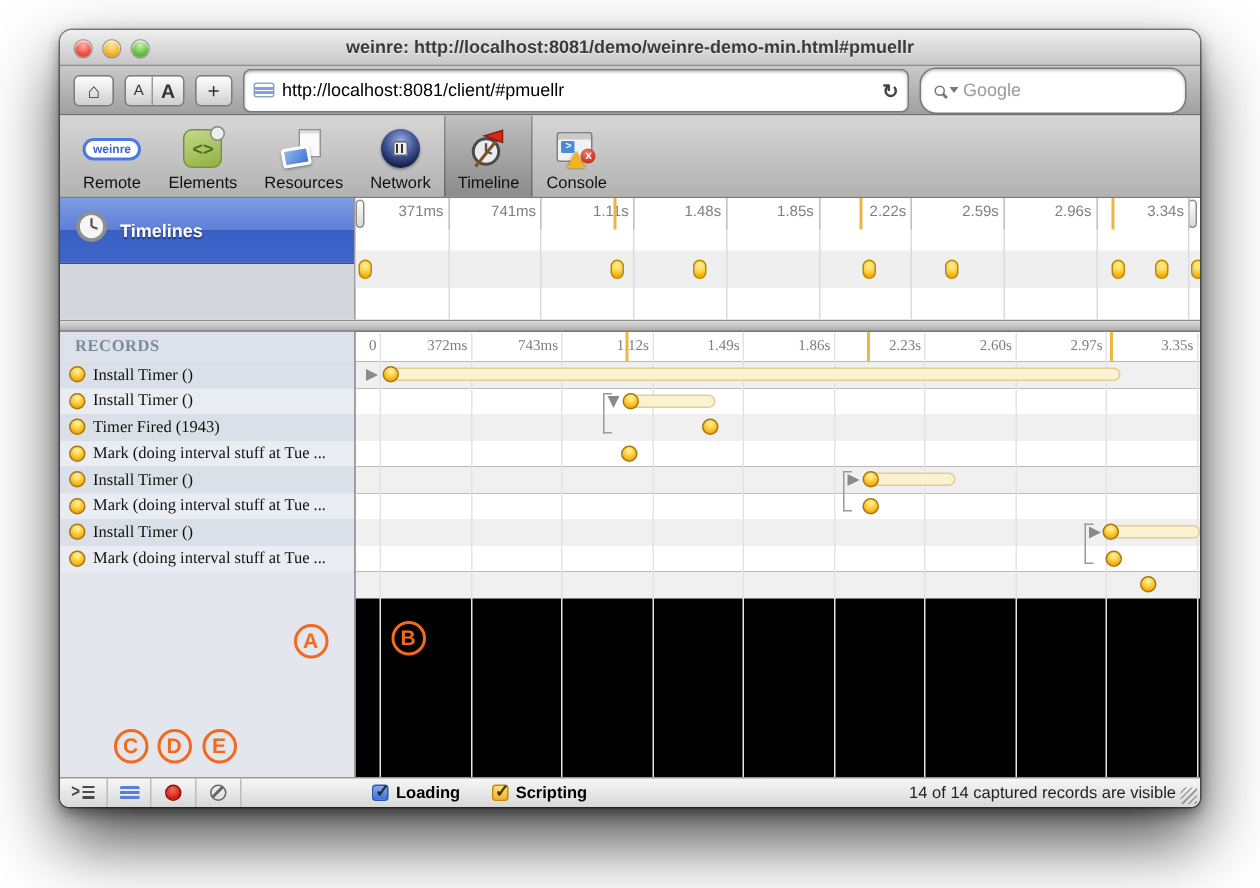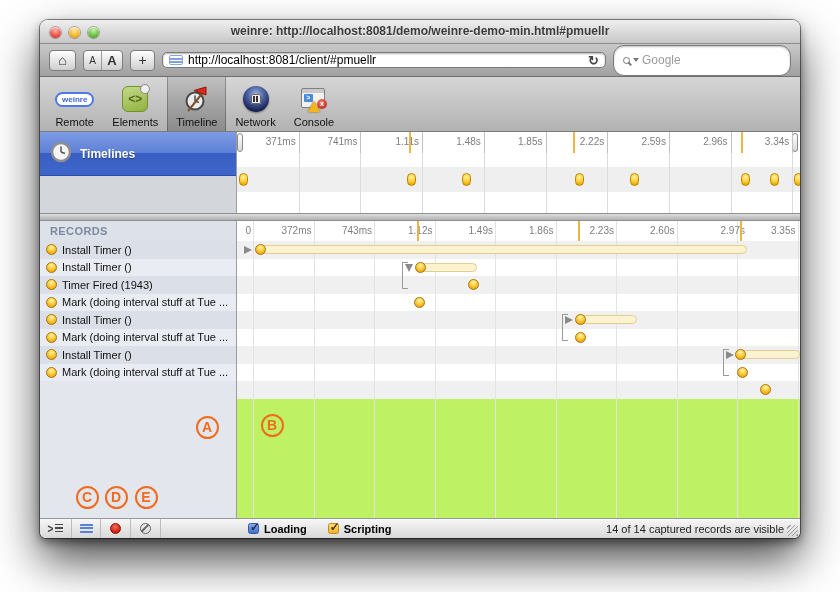--- a/index.html
+++ b/index.html
@@ -32,21 +32,21 @@
   .tb-btn { height:21px; border-radius:4px; border:1px solid #7d7d7d;
     background:linear-gradient(#fefefe,#cfcfcf); box-shadow:inset 0 1px 0 #fff;
     display:flex; align-items:center; justify-content:center; color:#333; }
   .home { width:27px; font-size:14px; }
   .seg { display:flex; height:21px; border:1px solid #7d7d7d; border-radius:4px; overflow:hidden;
     background:linear-gradient(#fefefe,#cfcfcf); box-shadow:inset 0 1px 0 #fff; }
   .seg span { display:flex; align-items:center; justify-content:center; color:#333; }
   .seg .a-sm { width:18px; font-size:10px; border-right:1px solid #9a9a9a; }
   .seg .a-lg { width:20px; font-size:13px; font-weight:bold; }
   .plus { width:25px; font-size:14px; }
-  .urlfield { flex:1; height:16px; border:1px solid #7a7a7a; border-radius:5px; background:#fff;
+  .urlfield { flex:1; height:29px; border:1px solid #7a7a7a; border-radius:5px; background:#fff;
     box-shadow:inset 0 1px 2px rgba(0,0,0,0.3); display:flex; align-items:center; padding:0 6px; gap:5px; }
   .fav { width:14px; height:10px; flex:0 0 14px; border:1px solid #8fa6c8; border-radius:2px;
     background:linear-gradient(#fff 0 2px, #7fa3e0 2px 4px, #fff 4px 5px, #7fa3e0 5px 7px, #fff 7px); }
   .urltext { flex:1; font-size:12px; color:#000; white-space:nowrap; overflow:hidden; }
   .reload { font-size:13px; color:#444; font-weight:bold; }
   .searchfield { width:178px; height:31px; border:1px solid #7a7a7a; border-radius:11px; background:#fff;
     box-shadow:inset 0 1px 2px rgba(0,0,0,0.25); display:flex; align-items:center; padding:0 9px; gap:3px; }
   .mag { width:7px; height:7px; border:1.5px solid #777; border-radius:50%; position:relative; flex:0 0 7px;}
   .mag::after { content:""; position:absolute; width:4px; height:1.5px; background:#777;
     transform:rotate(45deg); right:-3px; bottom:-2px; }
@@ -112,21 +112,21 @@
     background:radial-gradient(circle at 50% 28%, #ffef9a, #ffd84d 40%, #efaa02 85%);
     border:1px solid #bd8500; }
   .ov-grip { position:absolute; top:1px; width:6px; height:19px; border-radius:3px;
     background:linear-gradient(#ffffff,#d8d8d8); border:1px solid #8a8a8a; }
 
   
   .splitter { height:8px; flex:0 0 8px; background:linear-gradient(#dedede,#b0b0b0);
     border-top:1px solid #8f8f8f; border-bottom:1px solid #8f8f8f; }
 
   
-  .records { position:relative; flex:1 1 auto; background:#bef264; overflow:hidden; }
+  .records { position:relative; flex:1 1 auto; background:#000000; overflow:hidden;font-family:Liberation Serif, serif; }
   .rc-side { position:absolute; left:0; top:0; width:197px; height:100%; background:#e3e6ed;
     border-right:1px solid #9d9d9d; overflow:hidden; }
   .rc-head { height:20px; background:#dde2ea; display:flex; align-items:center; padding-left:10px;
     font-size:11px; font-weight:bold; color:#7c8aa0; letter-spacing:0.4px; }
   .rc-row { position:absolute; left:0; width:197px; height:17.5px; display:flex; align-items:center;
     gap:5px; padding-left:6px; font-size:11px; color:#111; white-space:nowrap; overflow:hidden; }
   .ball { width:11px; height:11px; flex:0 0 11px; border-radius:50%;
     background:radial-gradient(circle at 50% 28%, #fff3b0 0%, #ffd84d 35%, #f2a50a 80%, #d98f00);
     border:1px solid #a87413; }
   .rc-right { position:absolute; left:197px; top:0; width:563px; height:100%; overflow:hidden; }
@@ -221,39 +221,48 @@
           <span class="badge">weinre</span>
         </span>
         <span>Remote</span>
       </div>
       <div class="app-item">
         <span class="ic">
           <span class="elx">&lt;&gt;</span>
         </span>
         <span>Elements</span>
       </div>
+      <div class="app-item">
+        <span class="ic">
+          <span class="docs">
+              <span class="doc-b"></span>
+              <span class="doc-f"></span>
+            </span>
+        </span>
+        <span>Resources</span>
+      </div>
+      <div class="app-item">
+        <span class="ic">
+          <span class="orb">
+              <span class="key"></span>
+            </span>
+        </span>
+        <span>Network</span>
+      </div>
       <div class="app-item sel">
         <span class="ic">
           <svg width="28" height="28" viewBox="0 0 28 28">
             <circle cx="12" cy="16" r="8.5" fill="#ececec" stroke="#4a4a4a" stroke-width="2"></circle>
             <line x1="12" y1="16" x2="12" y2="10.5" stroke="#555" stroke-width="1.6"></line>
             <line x1="12" y1="16" x2="16" y2="17.5" stroke="#555" stroke-width="1.6"></line>
             <line x1="5" y1="26" x2="22" y2="5" stroke="#7a5226" stroke-width="2"></line>
             <polygon points="23,2 11,5.5 23,10" fill="#d8291a" stroke="#8e1710" stroke-width="1"></polygon>
           </svg>
         </span>
         <span>Timeline</span>
-      </div>
-      <div class="app-item">
-        <span class="ic">
-          <span class="orb">
-              <span class="key"></span>
-            </span>
-        </span>
-        <span>Network</span>
       </div>
       <div class="app-item">
         <span class="ic">
           <span class="cons">
             <span class="win"></span>
             <span class="psq">&gt;</span>
             <span class="warn"></span>
             <span class="err">x</span>
           </span>
         </span>
@@ -379,21 +388,21 @@
           <div class="rc-lab" style="right: 367.5px;">1.12s</div>
           <div class="rc-grid" style="left: 258px;"></div>
           <div class="rc-lab" style="right: 307px;">1.49s</div>
           <div class="rc-grid" style="left: 318.5px;"></div>
           <div class="rc-lab" style="right: 246.5px;">1.86s</div>
           <div class="rc-grid" style="left: 379px;"></div>
           <div class="rc-lab" style="right: 186px;">2.23s</div>
           <div class="rc-grid" style="left: 439.5px;"></div>
           <div class="rc-lab" style="right: 125.5px;">2.60s</div>
           <div class="rc-grid" style="left: 500px;"></div>
-          <div class="rc-lab" style="right: 55px;">2.97s</div>
+          <div class="rc-lab" style="right: 65px;">2.97s</div>
           <div class="rc-grid" style="left: 560.5px;"></div>
           <div class="rc-lab" style="right: 4.5px;">3.35s</div>
           <div class="rc-marker" style="left: 180px;"></div>
           <div class="rc-marker" style="left: 341px;"></div>
           <div class="rc-marker" style="left: 503px;"></div>
           <div style="position: absolute; left: 0px; width: 563px; height: 17.5px; top: 20px;">
             <div class="bar" style="left: 21px; width: 489px;"></div>
             <div class="arrow-r" style="left: 7px;"></div>
             <div class="ball gball" style="left: 17.5px;"></div>
           </div>

